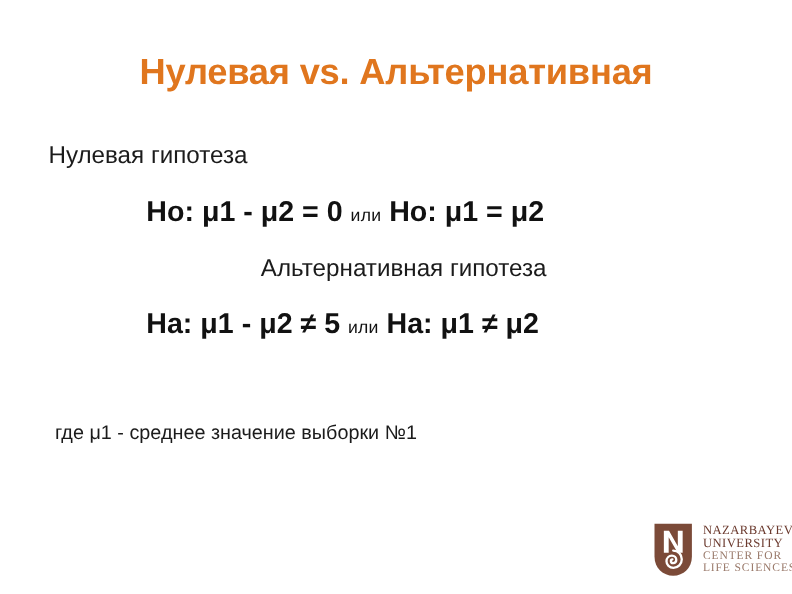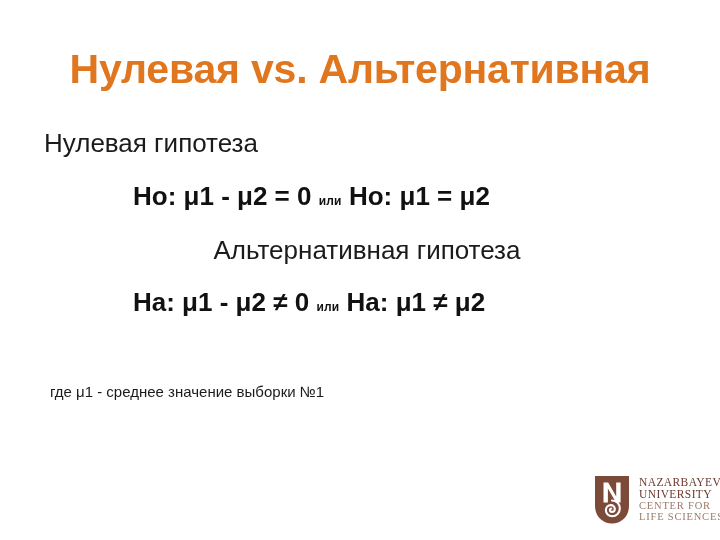--- a/index.html
+++ b/index.html
@@ -20,37 +20,37 @@
     overflow: hidden;
   }
 
   
   .slide-title {
     position: absolute;
     left: 0;
     right: 0;
     top: 46px;
     text-align: center;
-    font-size: 41px;
+    font-size: 33px;
     font-weight: bold;
     letter-spacing: -0.2px;
     color: #e0761e;
     white-space: nowrap;
   }
 
   
   .body-block {
     position: absolute;
     left: 44px;
     top: 130px;
     right: 30px;
   }
 
   .heading-line {
-    font-size: 26px;
+    font-size: 22px;
     font-weight: normal;
     color: #1b1b1b;
     line-height: 1.0;
     white-space: nowrap;
   }
 
   .heading-null {
     margin: 0 0 0 0;
   }
 
@@ -62,38 +62,38 @@
   .formula-line {
     font-size: 26px;
     font-weight: bold;
     color: #111111;
     white-space: nowrap;
     margin-left: 89px;
     line-height: 1.0;
   }
 
   .formula-line .conj {
-    font-size: 12px;
-    font-weight: bold;
+    font-size: 16px;
+    font-weight: normal;
     letter-spacing: 0.2px;
   }
 
   .gap-after-h1 { height: 27px; }
   .gap-after-f1 { height: 28px; }
   .gap-after-h2 { height: 26px; }
 
   
   .notes-block {
     position: absolute;
     left: 50px;
     top: 384px;
   }
 
   .note-line {
-    font-size: 15px;
+    font-size: 18px;
     font-weight: normal;
     color: #1b1b1b;
     white-space: nowrap;
     line-height: 1.0;
   }
 
   .note-line-1 { margin: 0 0 21px 0; }
   .note-line-2 { margin: 0 0 0 34px; }
 
   
@@ -154,21 +154,21 @@
       <span>Ho:  μ1 = μ2</span>
     </div>
 
     <div class="gap-after-f1"></div>
 
     <div class="heading-line heading-alt">Альтернативная гипотеза</div>
 
     <div class="gap-after-h2"></div>
 
     <div class="formula-line">
-      <span>На:  μ1 - μ2 ≠ 0</span>
+      <span>На:  μ1 - μ2 ≠ 5</span>
       <span class="conj">или</span>
       <span>На:  μ1 ≠ μ2</span>
     </div>
 
   </div>
 
   <div class="notes-block">
     <div class="note-line note-line-1">где  μ1 - среднее значение выборки №1</div>
   </div>
 

